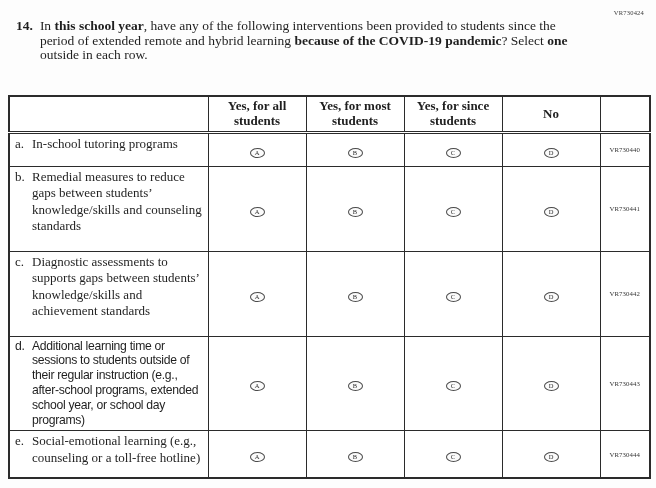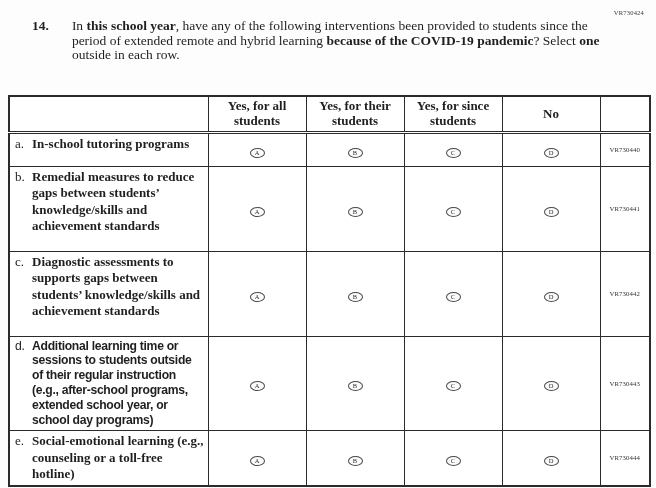--- a/index.html
+++ b/index.html
@@ -17,24 +17,24 @@
     position: absolute;
     top: 9px; right: 12px;
     font-size: 6.5px;
     color: #3a3a3a;
     letter-spacing: 0.2px;
   }
 
   
   .question {
     position: absolute;
-    top: 19px; left: 32px;
+    top: 19px; left: 16px;
     width: 580px;
     display: flex;
-    gap: 23px;
+    gap: 7px;
   }
   .q-num {
     font-weight: bold;
     font-size: 13.5px;
     line-height: 14.6px;
     flex: 0 0 auto;
   }
   .q-text {
     width: 540px;
     font-size: 13.5px;
@@ -84,21 +84,20 @@
   .label-wrap { display: flex; }
   .row-letter {
     flex: 0 0 17px;
     font-size: 13px;
     line-height: 16.6px;
   }
   .row-text {
     flex: 1 1 auto;
     font-size: 13px;
     line-height: 16.6px;
-    font-weight: bold;
   }
   tr.sans .row-letter, tr.sans .row-text {
     font-family: "Liberation Sans", sans-serif;
     font-size: 12.2px;
     line-height: 14.9px;
     letter-spacing: -0.3px;
   }
 
   td.bubble-cell {
     text-align: center;
@@ -146,21 +145,21 @@
       <col class="c-opt">
       <col class="c-opt">
       <col class="c-opt">
       <col class="c-opt">
       <col class="c-code">
   </colgroup>
   <thead>
     <tr class="header-row">
       <th></th>
       <th>Yes, for all students</th>
-      <th>Yes, for their students</th>
+      <th>Yes, for most students</th>
       <th>Yes, for since students</th>
       <th>No</th>
       <th></th>
     </tr>
   </thead>
   <tbody>
 
     <tr class="r-a">
       <td class="label-cell">
         <div class="label-wrap">
@@ -180,21 +179,21 @@
       <td class="bubble-cell"><span class="bubble">
             <span>D</span>
           </span></td>
       <td class="code-cell">VR730440</td>
     </tr>
 
     <tr class="r-b">
       <td class="label-cell">
         <div class="label-wrap">
           <span class="row-letter">b.</span>
-          <span class="row-text">Remedial measures to reduce gaps between students’ knowledge/skills and achievement standards</span>
+          <span class="row-text">Remedial measures to reduce gaps between students’ knowledge/skills and counseling standards</span>
         </div>
       </td>
       <td class="bubble-cell"><span class="bubble">
             <span>A</span>
           </span></td>
       <td class="bubble-cell"><span class="bubble">
             <span>B</span>
           </span></td>
       <td class="bubble-cell"><span class="bubble">
             <span>C</span>

